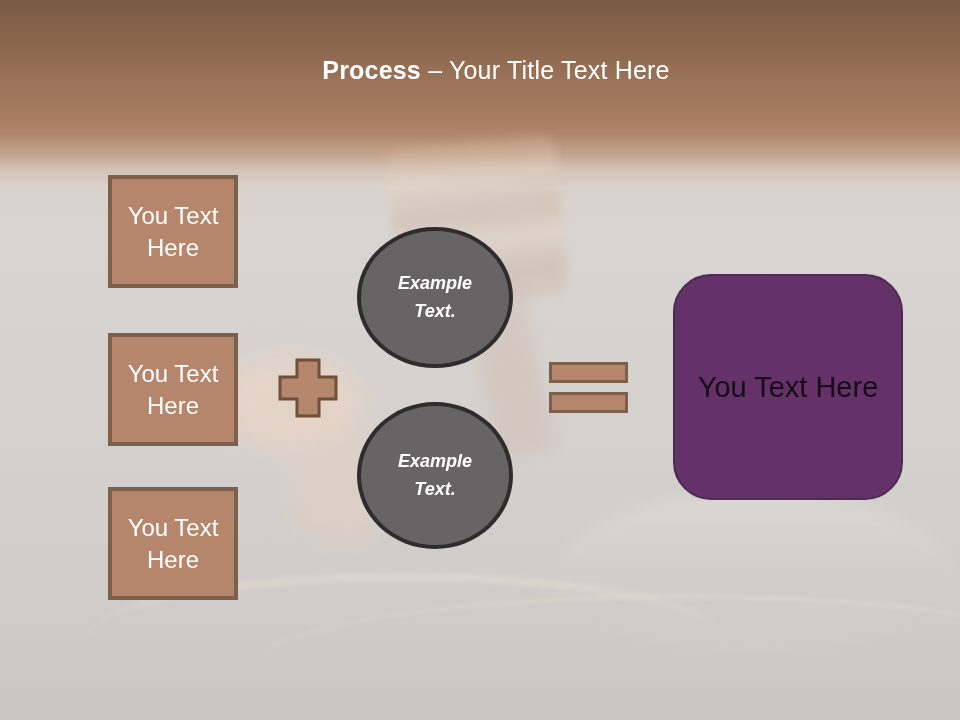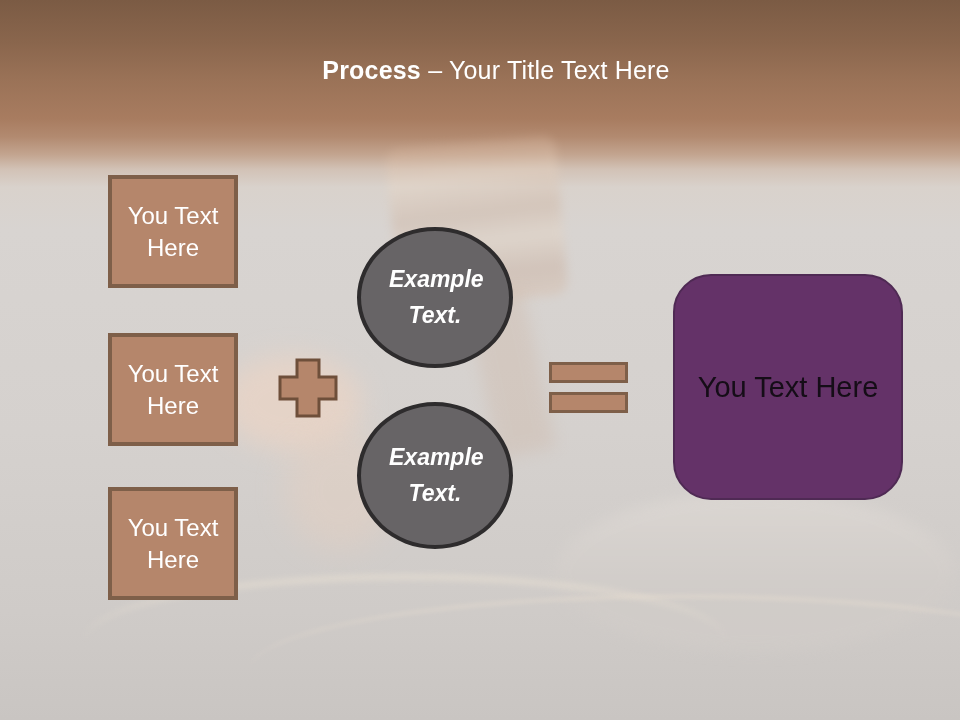--- a/index.html
+++ b/index.html
@@ -102,21 +102,21 @@
   .eqbar-bottom { top: 30px; }
 
   
   .circle {
     position: absolute;
     border-radius: 50%;
     background: #676466;
     border: 4px solid #2e2c2d;
     display: flex; align-items: center; justify-content: center;
     text-align: center;
-    color: #ffffff; font-size: 23px; font-weight: 700; font-style: italic;
+    color: #ffffff; font-size: 18px; font-weight: 700; font-style: italic;
     line-height: 1.55;
   }
   .circle-1 { left: 357px; top: 227px; width: 156px; height: 141px; }
   .circle-2 { left: 357px; top: 402px; width: 156px; height: 147px; }
   .circle .lbl { display: block; width: 92px; }
 
   
   .result-box {
     position: absolute;
     left: 673px; top: 274px; width: 230px; height: 226px;

